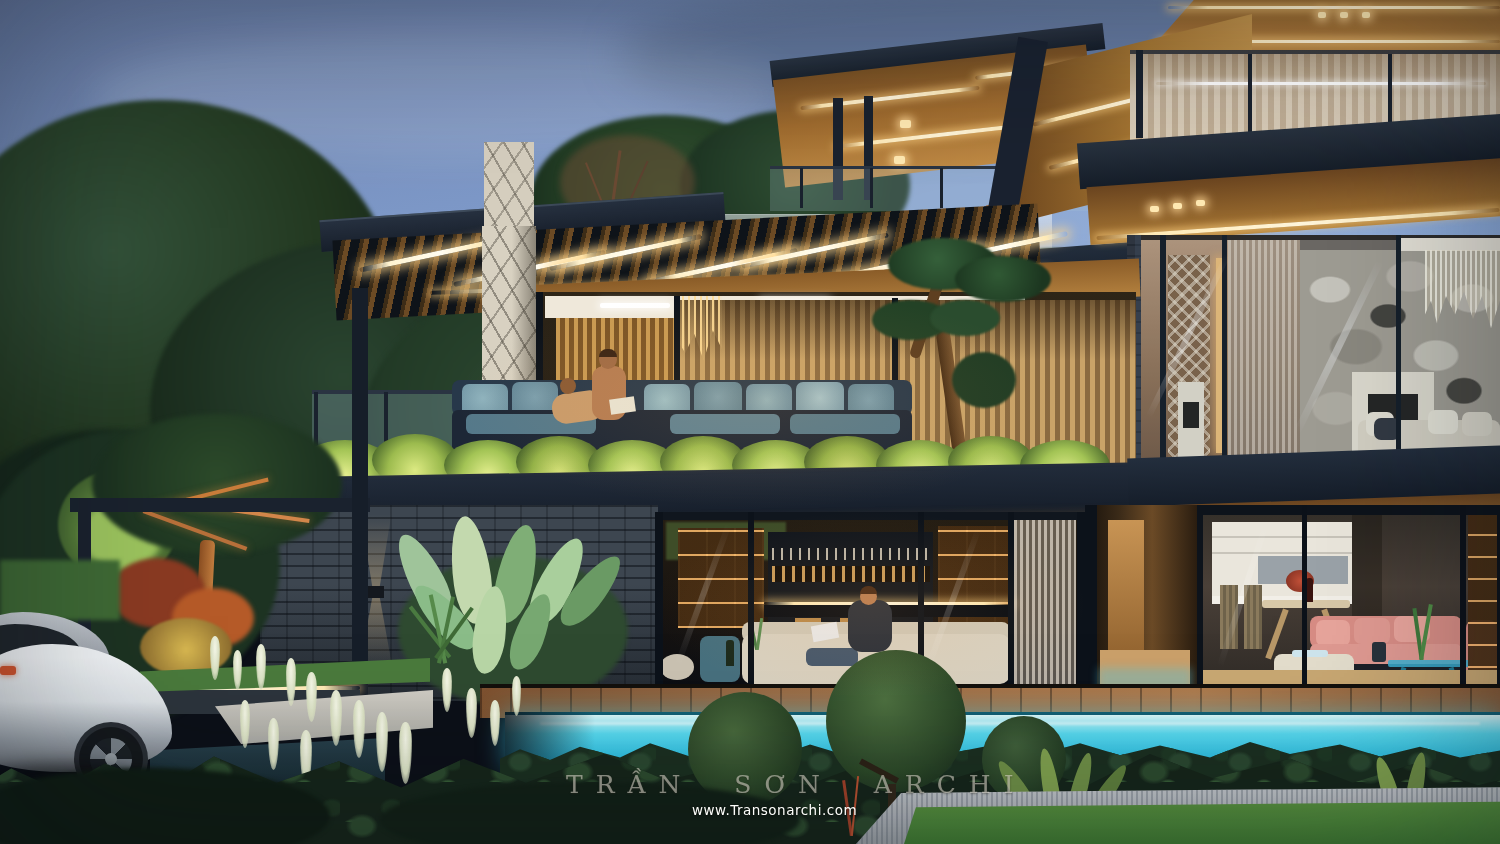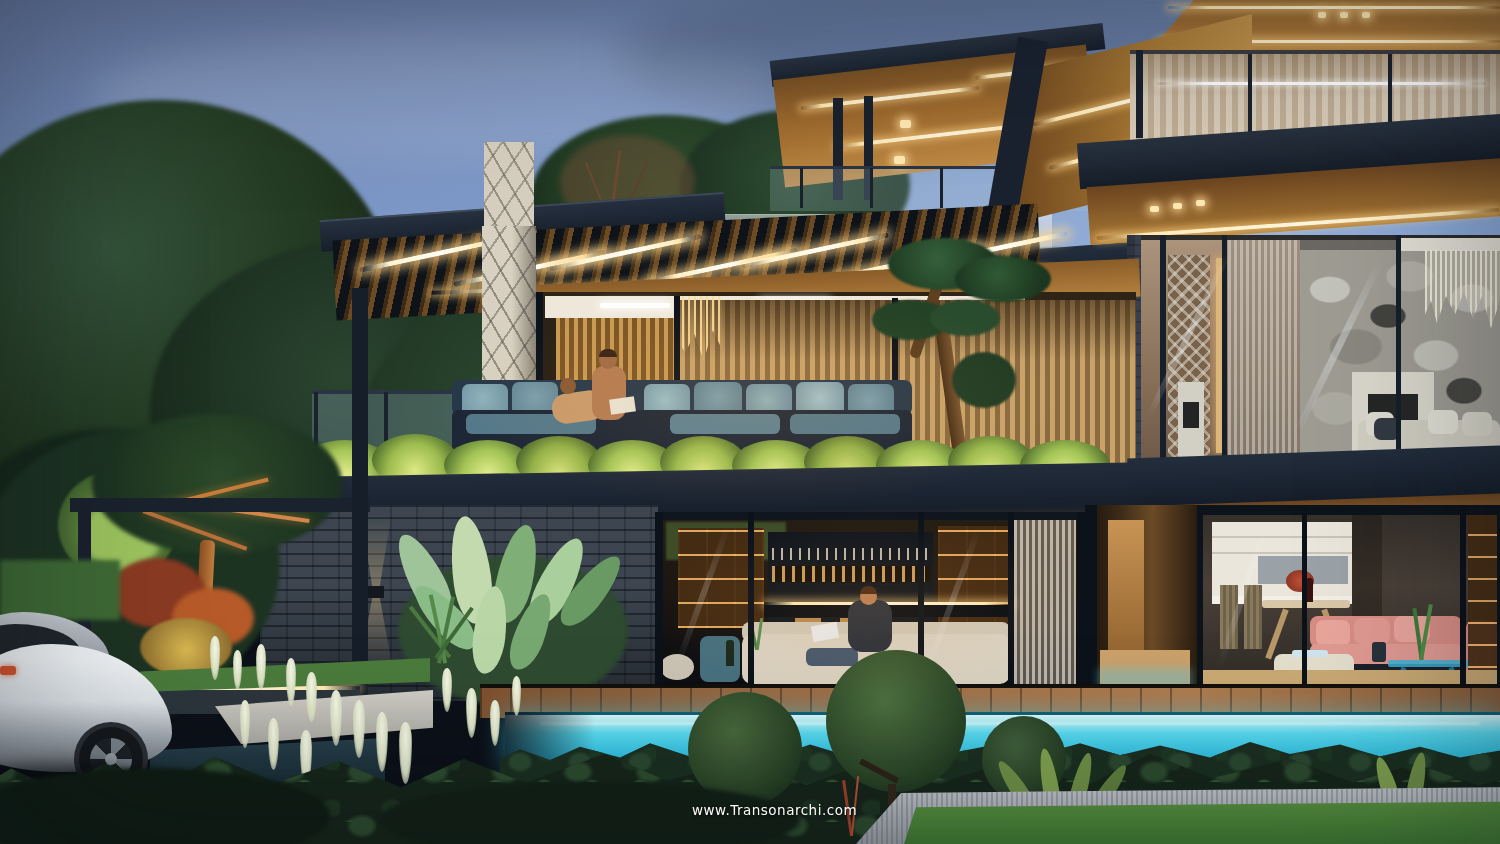--- a/index.html
+++ b/index.html
@@ -380,15 +380,16 @@
 
   <div class="a" style="left:856px;top:786px;width:644px;height:58px;background:repeating-linear-gradient(90deg,rgba(90,100,112,.35) 0 2px,rgba(0,0,0,0) 2px 5px),linear-gradient(180deg,#c2c6ca,#9aa0a6);clip-path:polygon(0 100%,7% 12%,100% 2%,100% 100%);"></div>
   <div class="a" style="left:904px;top:798px;width:596px;height:46px;background:linear-gradient(180deg,#5a9440,#3f7a33);clip-path:polygon(0 100%,2% 20%,100% 8%,100% 100%);"></div>
   <div class="a" style="left:846px;top:780px;width:3px;height:56px;background:#a04028;transform:rotate(-8deg);"></div>
   <div class="a" style="left:854px;top:776px;width:2px;height:60px;background:#b85030;transform:rotate(6deg);"></div>
 
   <div class="blob" style="left:450px;top:290px;width:620px;height:220px;background:radial-gradient(ellipse,rgba(255,180,90,.12),rgba(0,0,0,0) 70%);"></div>
   <div class="blob" style="left:650px;top:510px;width:440px;height:190px;background:radial-gradient(ellipse,rgba(255,170,80,.10),rgba(0,0,0,0) 70%);"></div>
   <div class="a" style="left:0;top:0;width:1500px;height:844px;box-shadow:inset 0 0 190px rgba(8,12,22,.38);pointer-events:none;"></div>
 
+  <div class="a" id="wm-title" style="left:566px;top:770px;">TRẦN SƠN ARCHI</div>
   <div class="a" id="wm-url" style="left:692px;top:802px;">www.Transonarchi.com</div>
 
 </div>
 
 </body></html>

